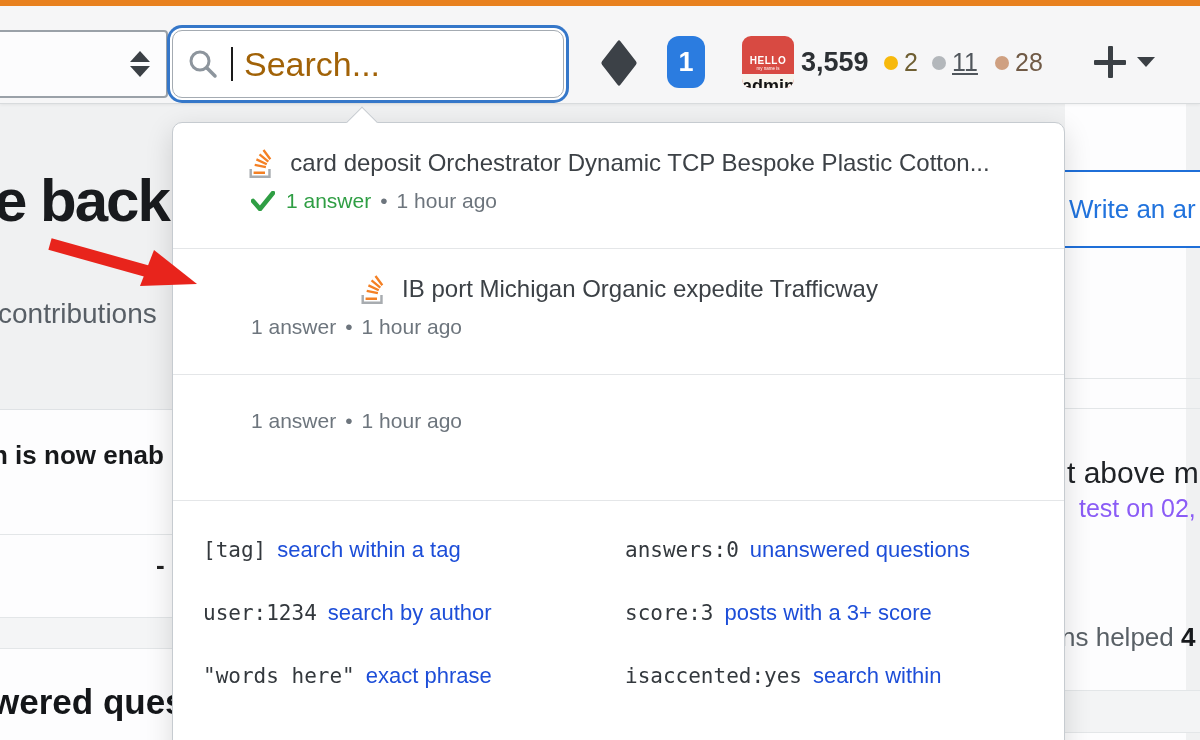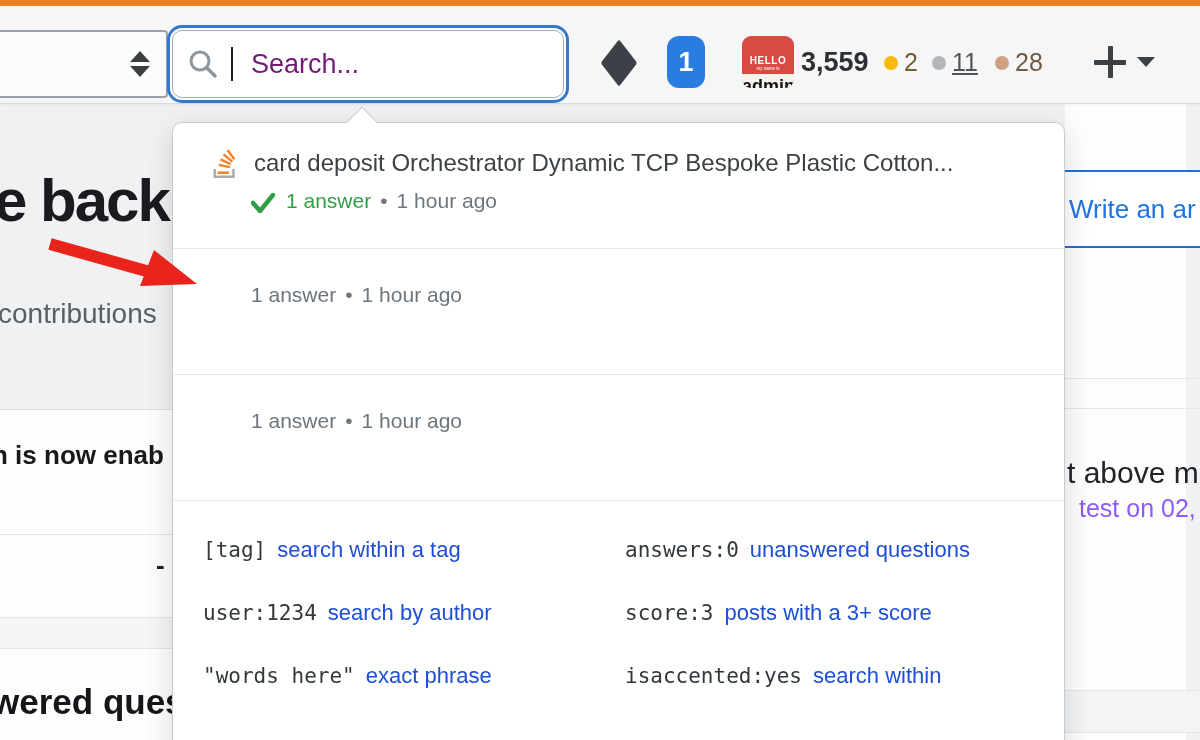--- a/index.html
+++ b/index.html
@@ -45,21 +45,21 @@
   .sort-arrows { display:flex; flex-direction:column; gap:4px; }
   .tri-up   { width:0; height:0; border-left:10px solid transparent; border-right:10px solid transparent; border-bottom:11px solid #3b4045; }
   .tri-down { width:0; height:0; border-left:10px solid transparent; border-right:10px solid transparent; border-top:11px solid #3b4045; }
 
   .search-box { position:absolute; left:172px; top:30px; width:392px; height:68px; background:#fff;
                 border:1px solid #a4abb2; border-radius:10px;
                 box-shadow:0 0 0 2px #ffffff, 0 0 0 5px #3577c9;
                 display:flex; align-items:center; padding:0 14px; }
   .search-box svg { flex:0 0 auto; }
   .text-cursor { width:2px; height:34px; background:#1a1a1a; margin-left:12px; }
-  .placeholder { margin-left:18px; font-size:27px; color:#701a75; }
+  .placeholder { margin-left:11px; font-size:34px; color:#a16207; }
 
   .mod-diamond { position:absolute; left:606px; top:50px; width:26px; height:26px; background:#3c4147;
                  transform:scaleY(1.28) rotate(45deg); border-radius:2px; }
   .inbox-badge { position:absolute; left:667px; top:36px; width:38px; height:52px; border-radius:12px;
                  background:#2b7ce0; color:#fff; font-size:27px; font-weight:700;
                  display:flex; align-items:center; justify-content:center; }
   .avatar { position:absolute; left:742px; top:36px; width:52px; height:52px; border-radius:9px;
             background:#d84a42; overflow:hidden; display:flex; flex-direction:column; }
   .avatar .hello { text-align:center; color:#fff; font-weight:800; font-size:10px; letter-spacing:.5px; padding-top:20px; line-height:10px; }
   .avatar .sub   { text-align:center; color:#fff; font-size:4.5px; line-height:6px; }
@@ -81,23 +81,23 @@
   .caret-down { width:0; height:0; border-left:9px solid transparent; border-right:9px solid transparent; border-top:10px solid #3b4045; }
 
   
   .panel { position:absolute; left:172px; top:122px; width:893px; height:700px; background:#fff;
            border:1px solid #c6cbd0; border-radius:10px; box-shadow:0 8px 28px rgba(0,0,0,.14); z-index:10; }
   .panel-caret { position:absolute; left:178px; top:-12px; width:22px; height:22px; background:#fff;
                  border-left:1px solid #c6cbd0; border-top:1px solid #c6cbd0; transform:rotate(45deg); }
   .panel-header { height:61px; padding:20px 0 0 38px; color:#646d76; font-size:21px; border-bottom:1px solid #e4e6e8; }
 
   .item { height:126px; padding:24px 38px 0 38px; border-bottom:1px solid #e4e6e8; }
-  .item-title-row { display:flex; align-items:flex-start; gap:16px; }
+  .item-title-row { display:flex; align-items:flex-start; gap:16px;justify-content:center; }
   .item-title { font-size:24px; color:#3c4146; line-height:32px; white-space:nowrap; overflow:hidden; }
-  .item-meta { margin:10px 0 0 40px; font-size:21px; color:#6d757d; display:flex; align-items:flex-end; gap:9px; }
+  .item-meta { margin:10px 0 0 40px; font-size:21px; color:#6d757d; display:flex; align-items:center; gap:9px; }
   .item-meta .answers.green { color:#2f9e44; }
   .check-icon { margin-right:2px; }
 
   .tips { padding:36px 0 0 30px; display:grid; grid-template-columns:422px auto; row-gap:37px; font-size:22px; }
   .tip .code { font-family:"DejaVu Sans Mono", monospace; color:#33383d; font-size:21px; }
   .tip .desc { color:#1d4ed8; margin-left:11px; }
 
   
   .red-arrow { position:absolute; left:40px; top:228px; z-index:30; }
 </style>
@@ -118,20 +118,23 @@
   <div class="unans">wered ques</div>
 
   <div class="right-page">
     <div class="write-btn">
       <span>Write an ar</span>
     </div>
     <div class="hr-right-378"></div>
     <div class="hr-right-408"></div>
     <div class="note1">t above me</div>
     <div class="note2">test on 02,</div>
+    <div class="helped">
+      <span>ns helped</span> <b>4</b>
+    </div>
     <div class="right-band"></div>
   </div>
 </div>
 
 <div class="topbar">
   <div class="orange-strip" style="background-color: rgb(232, 129, 31);"></div>
 
   <div class="edge-line"></div>
   <div class="scope-select">
     <div class="sort-arrows">
@@ -198,20 +201,27 @@
       <svg class="check-icon" width="24" height="20" viewBox="0 0 24 20">
         <path d="M2 10 l7 8 L22 2" fill="none" stroke-width="4.5" stroke-linecap="round" stroke-linejoin="round" stroke="#2f9e44"></path>
       </svg>
       <span class="answers green">1 answer</span>
       <span>•</span>
       <span>1 hour ago</span>
     </div>
   </div>
 
   <div class="item">
+    <div class="item-title-row">
+      <svg width="27" height="31" viewBox="0 0 33 38">
+        <path d="M26 35v-8h3v11H3V27h3v8h20z" fill="#a8acb0"></path>
+        <path d="M9.1 23.2l13.7 2.9.6-2.8-13.7-2.9-.6 2.8zm1.8-6.7l12.7 5.9 1.2-2.6-12.7-5.9-1.2 2.6zm3.5-6.4l10.8 9 1.8-2.2-10.8-9-1.8 2.2zM21.3 2.8l-2.3 1.7 8.4 11.3 2.3-1.7L21.3 2.8zM8 33h14v-3H8v3z" fill="#f48024"></path>
+      </svg>
+      <div class="item-title">IB port Michigan Organic expedite Trafficway</div>
+    </div>
     <div class="item-meta">
       <span class="answers">1 answer</span>
       <span>•</span>
       <span>1 hour ago</span>
     </div>
   </div>
 
   <div class="item">
     <div class="item-meta">
       <span class="answers">1 answer</span>

